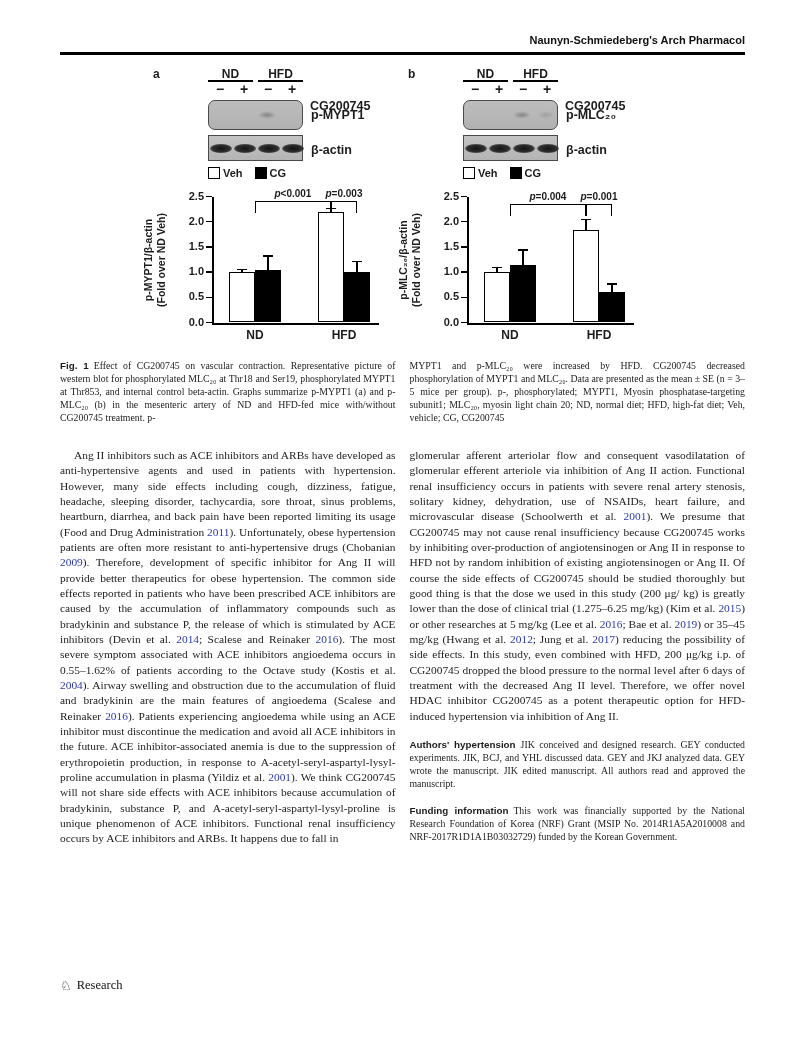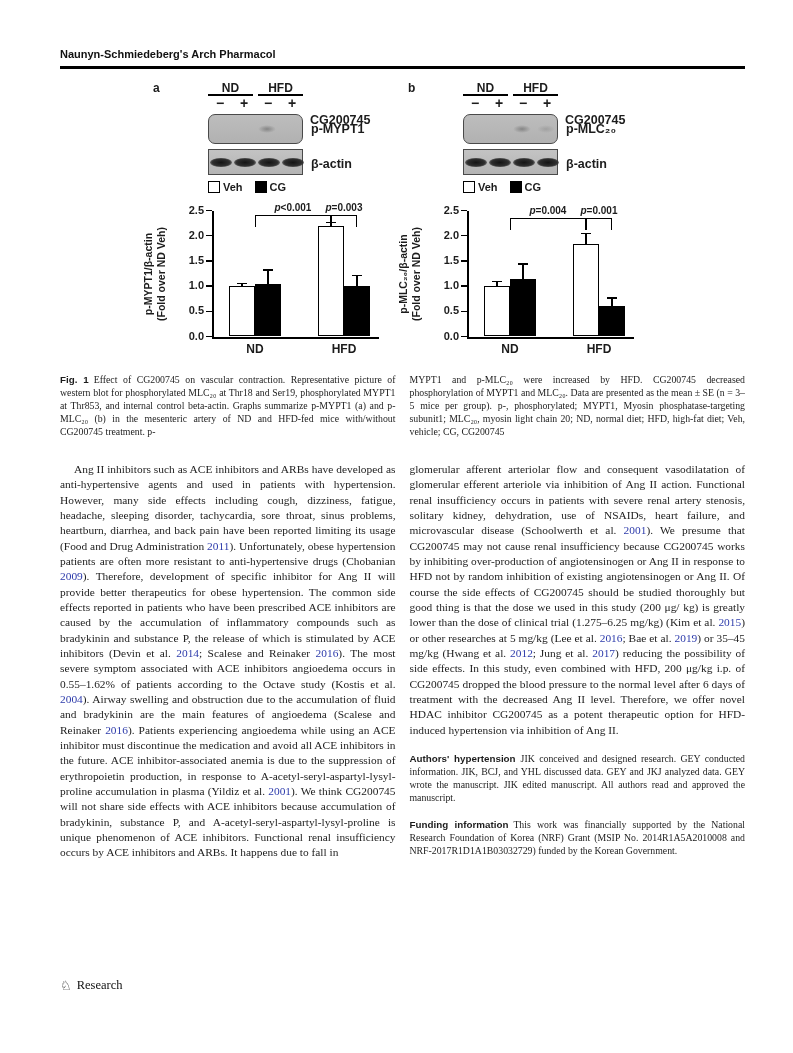--- a/index.html
+++ b/index.html
@@ -1,19 +1,19 @@
 <!DOCTYPE html>
 <html><head>
 <meta charset="utf-8">
 <style>
   html,body{margin:0;padding:0;background:#e8e8e8;}
   .page{position:relative;width:793px;height:1053px;margin:0 auto;background:#ffffff;
         font-family:"Liberation Serif",serif;color:#1c1c1c;overflow:hidden;}
   
-  .header{margin:48px 48px 0 60px;
+  .header{margin:34px 48px 0 60px;text-align:right;
           font-family:"Liberation Sans",sans-serif;font-weight:bold;font-size:11px;color:#111;}
   .rule{margin:6px 48px 0 60px;height:2.5px;background:#000;}
   
   .figure{display:flex;margin:10px 0 0 150px;}
   .panel{position:relative;width:255px;}
   .panel-letter{position:absolute;left:3px;top:2px;font-family:"Liberation Sans",sans-serif;
                 font-weight:bold;font-size:12px;}
   .blot-area{margin-left:58px;padding-top:2px;font-family:"Liberation Sans",sans-serif;}
   .group-row{position:relative;height:16px;width:95px;}
   .grp{position:absolute;top:0;height:15px;border-bottom:2.5px solid #000;text-align:center;
@@ -238,21 +238,21 @@
     </div>
   </div>
 
   <div class="bodytext">
     <div class="col">
       <div class="para-indent">Ang II inhibitors such as ACE inhibitors and ARBs have developed as anti-hypertensive agents and used in patients with hypertension. However, many side effects including cough, dizziness, fatigue, headache, sleeping disorder, tachycardia, sore throat, sinus problems, heartburn, diarrhea, and back pain have been reported limiting its usage (Food and Drug Administration <span class="link">2011</span>). Unfortunately, obese hypertension patients are often more resistant to anti-hypertensive drugs (Chobanian <span class="link">2009</span>). Therefore, development of specific inhibitor for Ang II will provide better therapeutics for obese hypertension. The common side effects reported in patients who have been prescribed ACE inhibitors are caused by the accumulation of inflammatory compounds such as bradykinin and substance P, the release of which is stimulated by ACE inhibitors (Devin et al. <span class="link">2014</span>; Scalese and Reinaker <span class="link">2016</span>). The most severe symptom associated with ACE inhibitors angioedema occurs in 0.55–1.62% of patients according to the Octave study (Kostis et al. <span class="link">2004</span>). Airway swelling and obstruction due to the accumulation of fluid and bradykinin are the main features of angioedema (Scalese and Reinaker <span class="link">2016</span>). Patients experiencing angioedema while using an ACE inhibitor must discontinue the medication and avoid all ACE inhibitors in the future. ACE inhibitor-associated anemia is due to the suppression of erythropoietin production, in response to A-acetyl-seryl-aspartyl-lysyl-proline accumulation in plasma (Yildiz et al. <span class="link">2001</span>). We think CG200745 will not share side effects with ACE inhibitors because accumulation of bradykinin, substance P, and A-acetyl-seryl-aspartyl-lysyl-proline is unique phenomenon of ACE inhibitors. Functional renal insufficiency occurs by ACE inhibitors and ARBs. It happens due to fall in</div>
     </div>
     <div class="col">
       <div>glomerular afferent arteriolar flow and consequent vasodilatation of glomerular efferent arteriole via inhibition of Ang II action. Functional renal insufficiency occurs in patients with severe renal artery stenosis, solitary kidney, dehydration, use of NSAIDs, heart failure, and microvascular disease (Schoolwerth et al. <span class="link">2001</span>). We presume that CG200745 may not cause renal insufficiency because CG200745 works by inhibiting over-production of angiotensinogen or Ang II in response to HFD not by random inhibition of existing angiotensinogen or Ang II. Of course the side effects of CG200745 should be studied thoroughly but good thing is that the dose we used in this study (200 μg/ kg) is greatly lower than the dose of clinical trial (1.275–6.25 mg/kg) (Kim et al. <span class="link">2015</span>) or other researches at 5 mg/kg (Lee et al. <span class="link">2016</span>; Bae et al. <span class="link">2019</span>) or 35–45 mg/kg (Hwang et al. <span class="link">2012</span>; Jung et al. <span class="link">2017</span>) reducing the possibility of side effects. In this study, even combined with HFD, 200 μg/kg i.p. of CG200745 dropped the blood pressure to the normal level after 6 days of treatment with the decreased Ang II level. Therefore, we offer novel HDAC inhibitor CG200745 as a potent therapeutic option for HFD-induced hypertension via inhibition of Ang II.</div>
       <div class="section">
-        <span class="sechead">Authors' hypertension</span><span>JIK conceived and designed research. GEY conducted information. JIK, BCJ, and YHL discussed data. GEY and JKJ analyzed data. GEY wrote the manuscript. JIK edited manuscript. All authors read and approved the manuscript.</span>
+        <span class="sechead">Authors' hypertension</span><span>JIK conceived and designed research. GEY conducted experiments. JIK, BCJ, and YHL discussed data. GEY and JKJ analyzed data. GEY wrote the manuscript. JIK edited manuscript. All authors read and approved the manuscript.</span>
       </div>
       <div class="section">
         <span class="sechead">Funding information</span><span>This work was financially supported by the National Research Foundation of Korea (NRF) Grant (MSIP No. 2014R1A5A2010008 and NRF-2017R1D1A1B03032729) funded by the Korean Government.</span>
       </div>
     </div>
   </div>
 
   <div class="footer">
     <span class="springer-glyph">♘</span>
     <span>Research</span>

